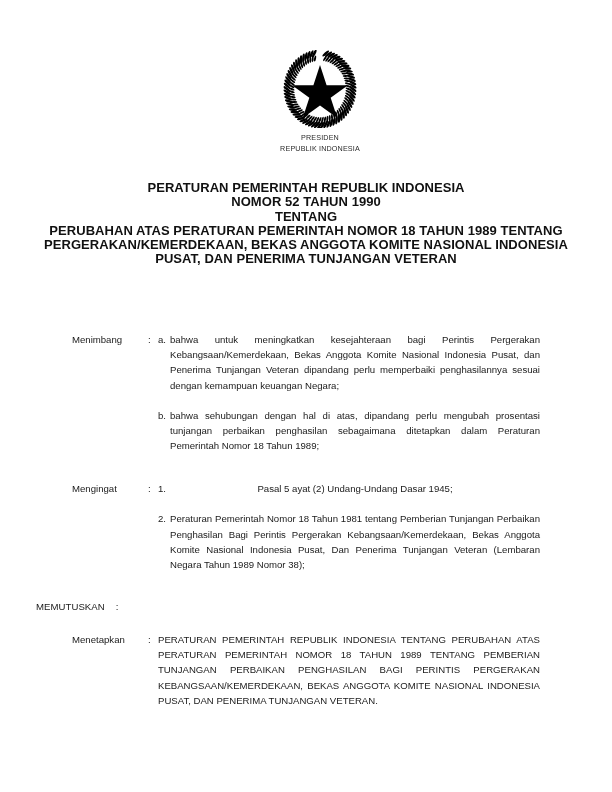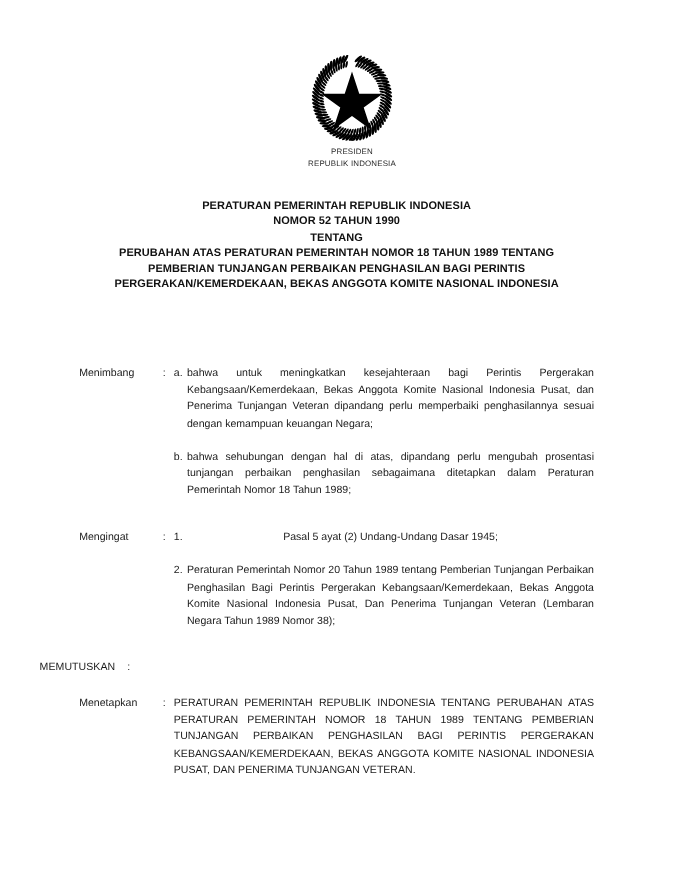--- a/index.html
+++ b/index.html
@@ -46,21 +46,21 @@
   }
 
   
   .title-block {
     position: absolute;
     left: 36px;
     top: 181px;
     width: 540px;
     text-align: center;
     font-weight: bold;
-    font-size: 10px;
+    font-size: 13px;
     line-height: 14.3px;
     letter-spacing: 0.05px;
     color: #111;
   }
   .title-line { display: block; white-space: nowrap; }
 
   
   .opening {
     position: absolute;
     left: 36px;
@@ -313,22 +313,22 @@
       <div>PRESIDEN</div>
       <div>REPUBLIK INDONESIA</div>
     </div>
   </div>
 
   <div class="title-block">
     <span class="title-line">PERATURAN PEMERINTAH REPUBLIK INDONESIA</span>
     <span class="title-line">NOMOR 52 TAHUN 1990</span>
     <span class="title-line">TENTANG</span>
     <span class="title-line">PERUBAHAN ATAS PERATURAN PEMERINTAH NOMOR 18 TAHUN 1989 TENTANG</span>
-    <span class="title-line">PEMBERIAN TUNJANGAN PERBAIKAN PENGHASILAN BAGI PERINTIS</span>
     <span class="title-line">PERGERAKAN/KEMERDEKAAN, BEKAS ANGGOTA KOMITE NASIONAL INDONESIA</span>
+    <span class="title-line">PUSAT, DAN PENERIMA TUNJANGAN VETERAN</span>
   </div>
 
 
   <div class="clause" style="top:332px;">
     <div class="clause-row">
       <div class="clause-label">Menimbang</div>
       <div class="clause-colon">:</div>
       <div class="clause-items">
         <div class="item">
           <div class="item-marker">a.</div>
@@ -346,21 +346,21 @@
     <div class="clause-row">
       <div class="clause-label">Mengingat</div>
       <div class="clause-colon">:</div>
       <div class="clause-items">
         <div class="item">
           <div class="item-marker">1.</div>
           <div class="item-text nojustify">Pasal 5 ayat (2) Undang-Undang Dasar 1945;</div>
         </div>
         <div class="item">
           <div class="item-marker">2.</div>
-          <div class="item-text">Peraturan Pemerintah Nomor 20 Tahun 1989 tentang Pemberian Tunjangan Perbaikan Penghasilan Bagi Perintis Pergerakan Kebangsaan/Kemerdekaan, Bekas Anggota Komite Nasional Indonesia Pusat, Dan Penerima Tunjangan Veteran (Lembaran Negara Tahun 1989 Nomor 38);</div>
+          <div class="item-text">Peraturan Pemerintah Nomor 18 Tahun 1981 tentang Pemberian Tunjangan Perbaikan Penghasilan Bagi Perintis Pergerakan Kebangsaan/Kemerdekaan, Bekas Anggota Komite Nasional Indonesia Pusat, Dan Penerima Tunjangan Veteran (Lembaran Negara Tahun 1989 Nomor 38);</div>
         </div>
       </div>
     </div>
   </div>
 
   <div class="decide">
     <span>MEMUTUSKAN</span><span class="gap"></span><span>:</span>
   </div>
 
   <div class="enact">

